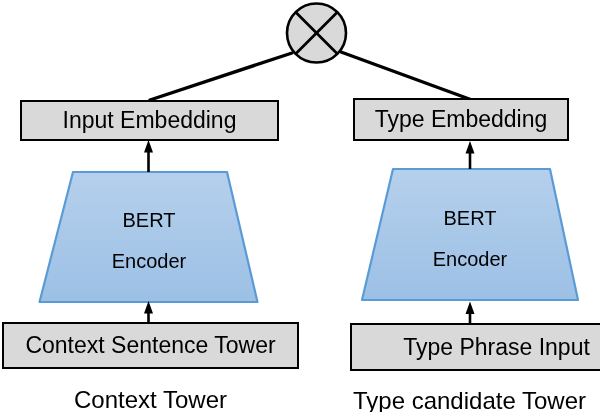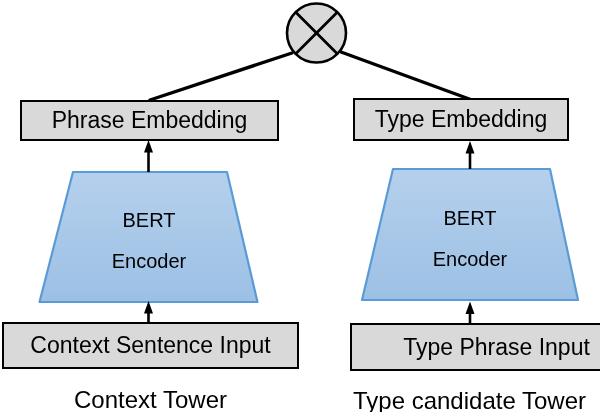--- a/index.html
+++ b/index.html
@@ -128,27 +128,27 @@
       <polygon class="ahead" points="148.5,301 144,313.5 153,313.5"></polygon>
     </g>
 
     <g>
       <line class="aline" x1="470" y1="323" x2="470" y2="313"></line>
       <polygon class="ahead" points="470,301.5 465.5,314 474.5,314"></polygon>
     </g>
   </svg>
 
   <div class="gbox embed-left">
-    <span>Phrase Embedding</span>
+    <span>Input Embedding</span>
   </div>
   <div class="gbox embed-right">
     <span>Type Embedding</span>
   </div>
   <div class="gbox input-left">
-    <span>Context Sentence Input</span>
+    <span>Context Sentence Tower</span>
   </div>
   <div class="gbox input-right">
     <span>Type Phrase Input</span>
   </div>
 
   <div class="bert bert-left">
     <div>BERT</div>
     <div>Encoder</div>
   </div>
   <div class="bert bert-right">

